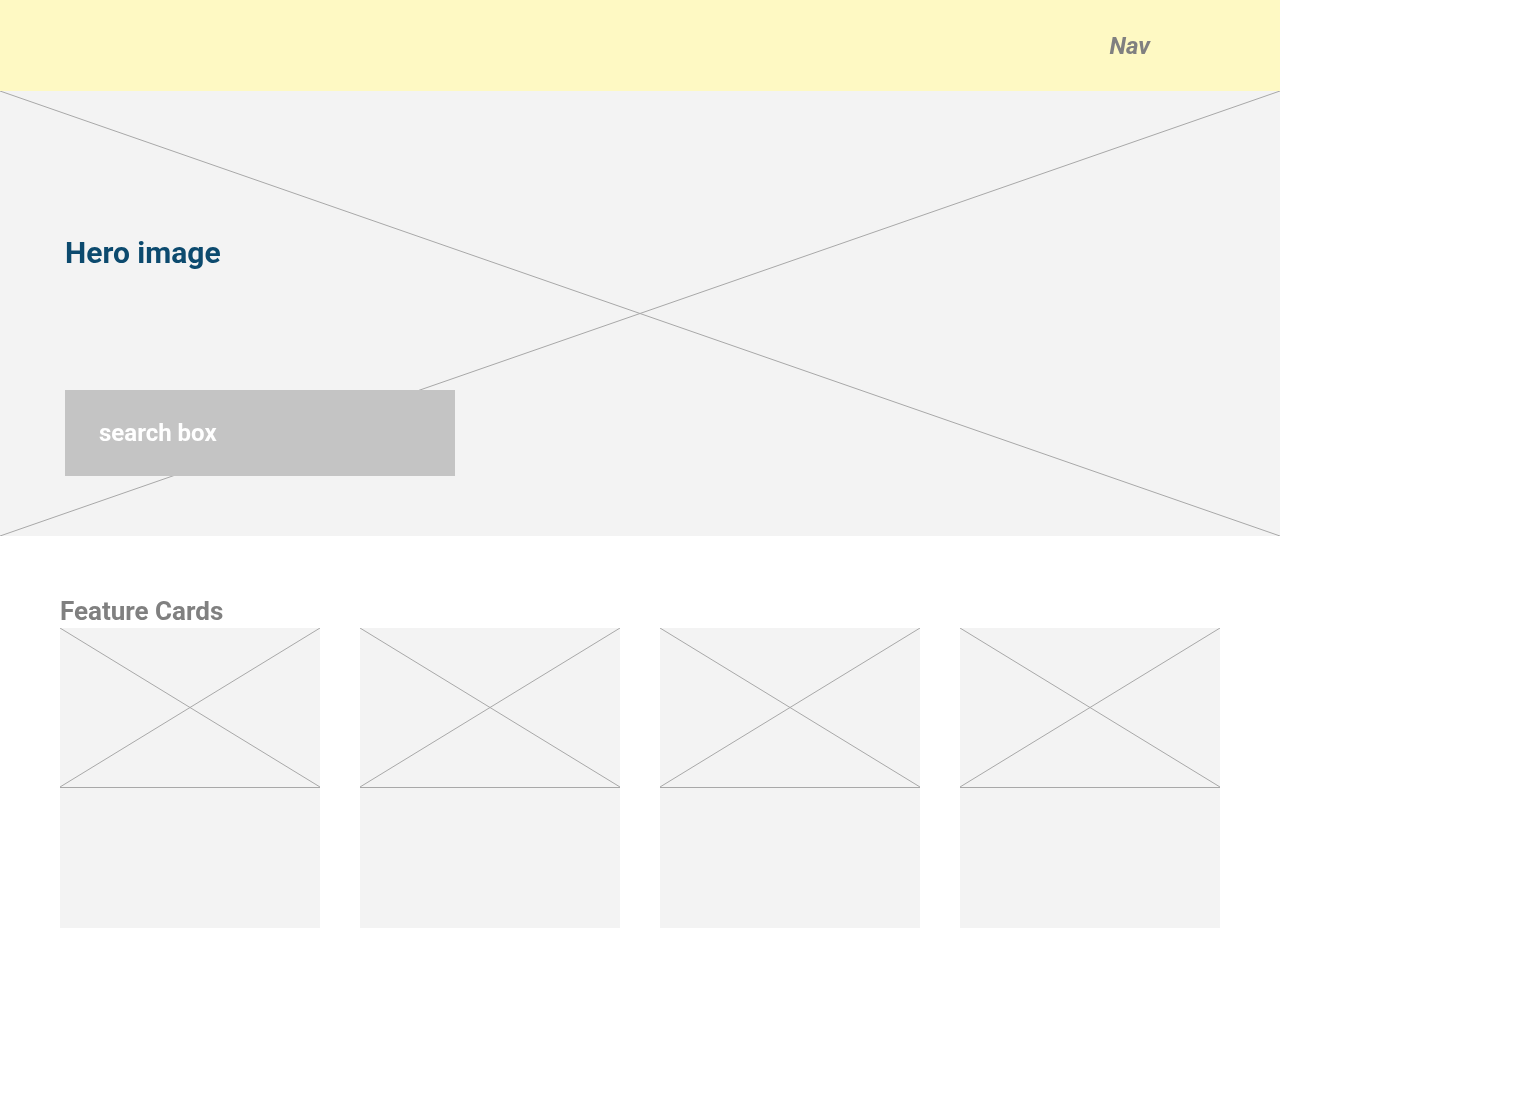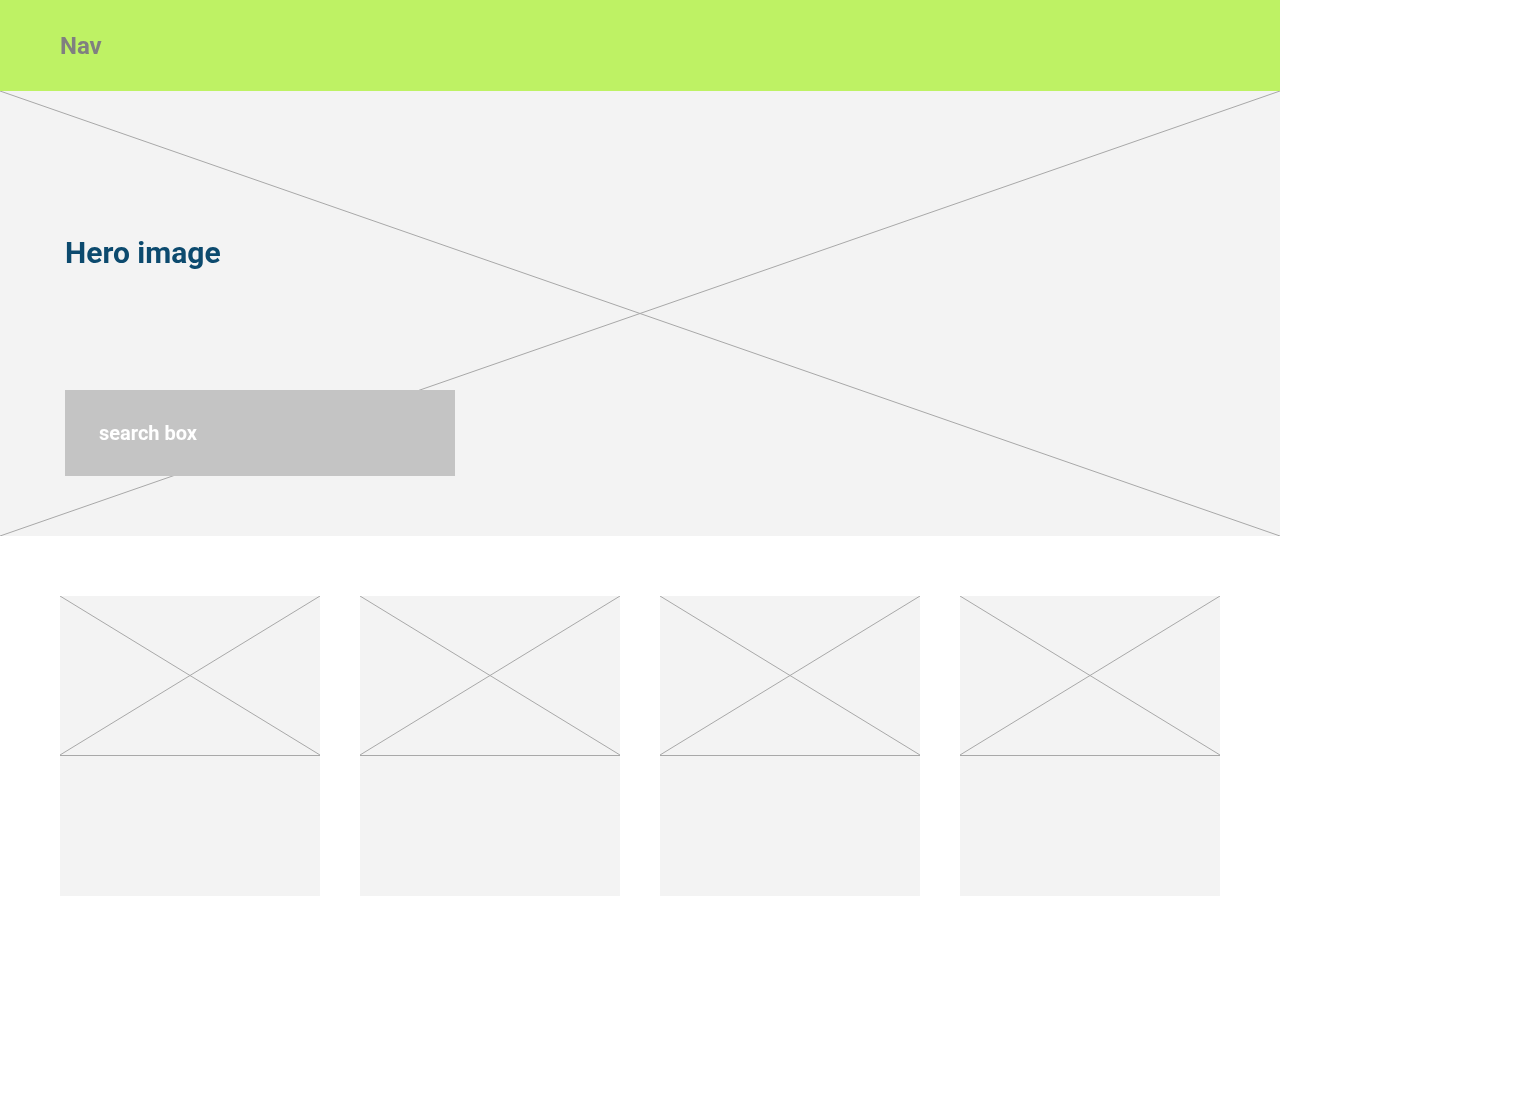--- a/index.html
+++ b/index.html
@@ -6,26 +6,27 @@
       margin: 0;
       padding: 0;
       box-sizing: border-box;
     }
     body {
       font-family: -apple-system, BlinkMacSystemFont, "Segoe UI", Roboto, "Helvetica Neue", Arial, sans-serif;
       width: 1280px;
       background: #fff;
     }
     .navbar {
-      background: #bef264;
+      background: #fef9c3;
       height: 91px;
       display: flex;
       align-items: center;
-      justify-content: flex-start;
+      justify-content: flex-end;
       padding: 0 130px 0 60px;
+      font-style: italic;
     }
     .nav-label {
       font-size: 24px;
       font-weight: 700;
       color: #808080;
     }
     .hero {
       position: relative;
       height: 445px;
       background: #f3f3f3;
@@ -51,21 +52,21 @@
       top: 299px;
       left: 65px;
       width: 390px;
       height: 86px;
       background: #c4c4c4;
       display: flex;
       align-items: center;
       padding-left: 34px;
     }
     .search-label {
-      font-size: 20px;
+      font-size: 24px;
       font-weight: 700;
       color: #ffffff;
     }
     .features {
       padding: 60px 60px 40px 60px;
     }
     .features-title {
       font-size: 26px;
       font-weight: 700;
       color: #808080;
@@ -111,20 +112,21 @@
     <line x1="0" y1="0" x2="1280" y2="445" stroke="#a8a8a8" stroke-width="1"></line>
     <line x1="1280" y1="0" x2="0" y2="445" stroke="#a8a8a8" stroke-width="1"></line>
   </svg>
   <div class="hero-label">Hero image</div>
   <div class="search-box">
     <span class="search-label">search box</span>
   </div>
 </div>
 
 <div class="features">
+  <div class="features-title">Feature Cards</div>
   <div class="cards-row">
     <div class="card">
       <div class="card-image">
         <svg viewBox="0 0 260 160" preserveAspectRatio="none">
           <line x1="0" y1="0" x2="260" y2="160" stroke="#a8a8a8" stroke-width="1"></line>
           <line x1="260" y1="0" x2="0" y2="160" stroke="#a8a8a8" stroke-width="1"></line>
         </svg>
       </div>
       <div class="card-body"></div>
     </div>

